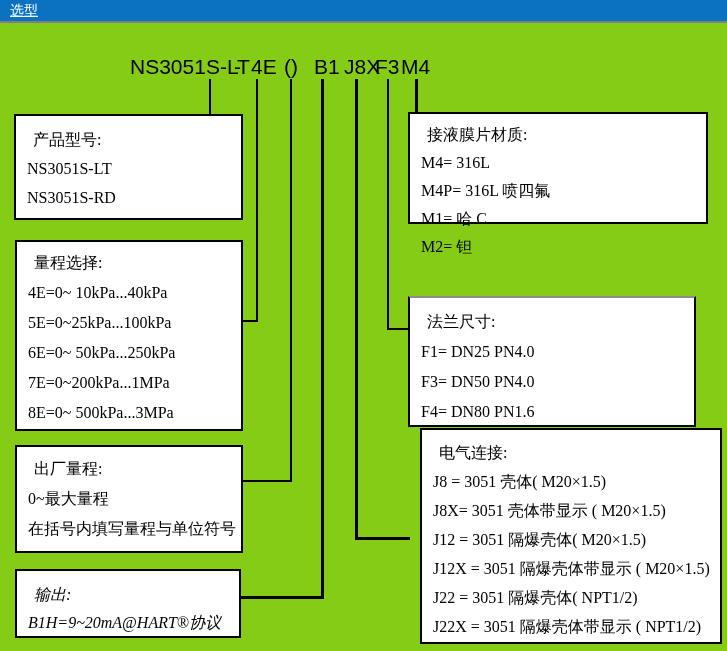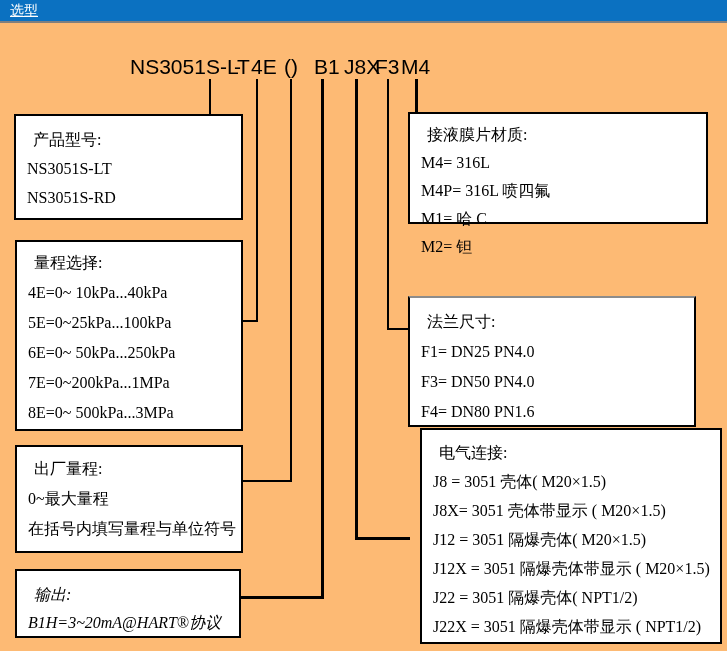--- a/index.html
+++ b/index.html
@@ -1,21 +1,21 @@
 <!DOCTYPE html>
 <html><head>
 <meta charset="utf-8">
 <style>
   * { margin: 0; padding: 0; box-sizing: border-box; }
   html, body { background: #fff; }
   .page {
     position: relative;
     width: 727px;
     height: 651px;
-    background: #fdba74;
+    background: #84cc16;
     overflow: hidden;
     font-family: "Liberation Serif", "DejaVu Serif", serif;
     color: #000;
   }
   
   .header-bar {
     position: absolute;
     left: 0; top: 0;
     width: 727px; height: 23px;
     background: #0b71c1;
@@ -142,21 +142,21 @@
   </div>
 
   <div class="box box-c">
     <div class="row box-title">出厂量程:</div>
     <div class="row">0~最大量程</div>
     <div class="row">在括号内填写量程与单位符号</div>
   </div>
 
   <div class="box box-d">
     <div class="row box-title">输出:</div>
-    <div class="row">B1H=3~20mA@HART®协议</div>
+    <div class="row">B1H=9~20mA@HART®协议</div>
   </div>
 
   <div class="box box-e">
     <div class="row box-title">接液膜片材质:</div>
     <div class="row">M4= 316L</div>
     <div class="row">M4P= 316L 喷四氟</div>
     <div class="row">M1= 哈 C</div>
     <div class="row">M2= 钽</div>
   </div>
 

